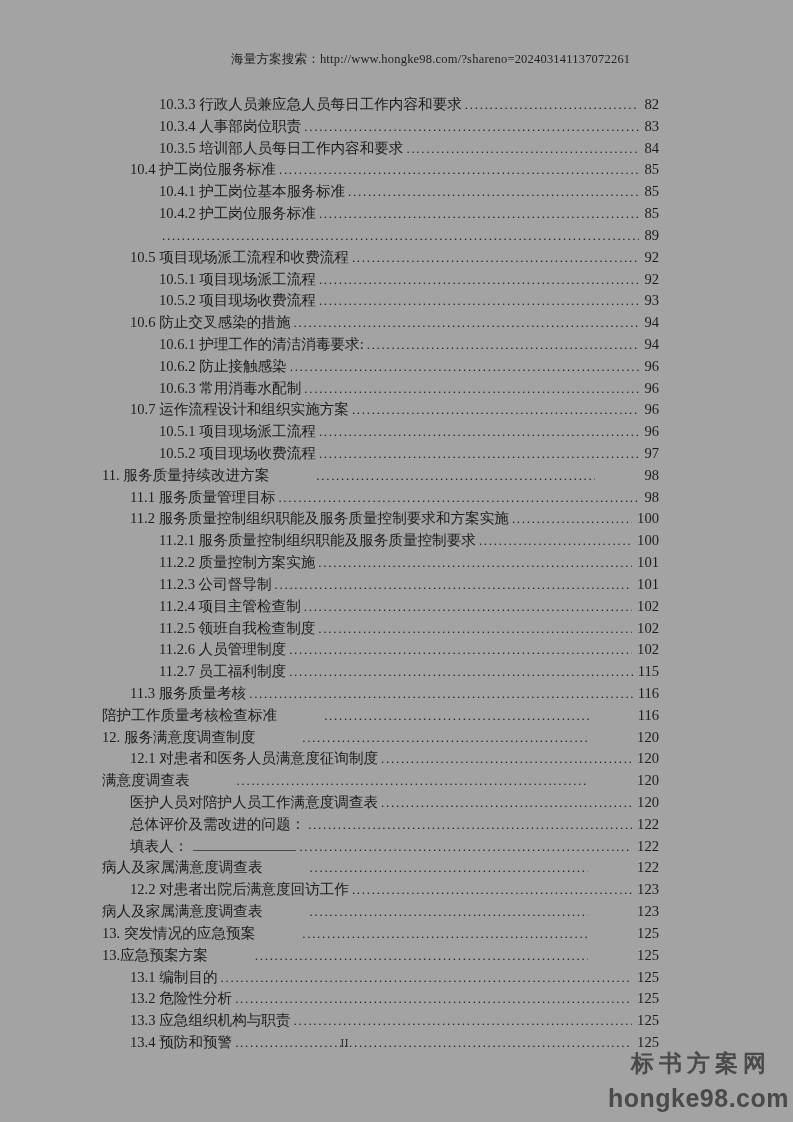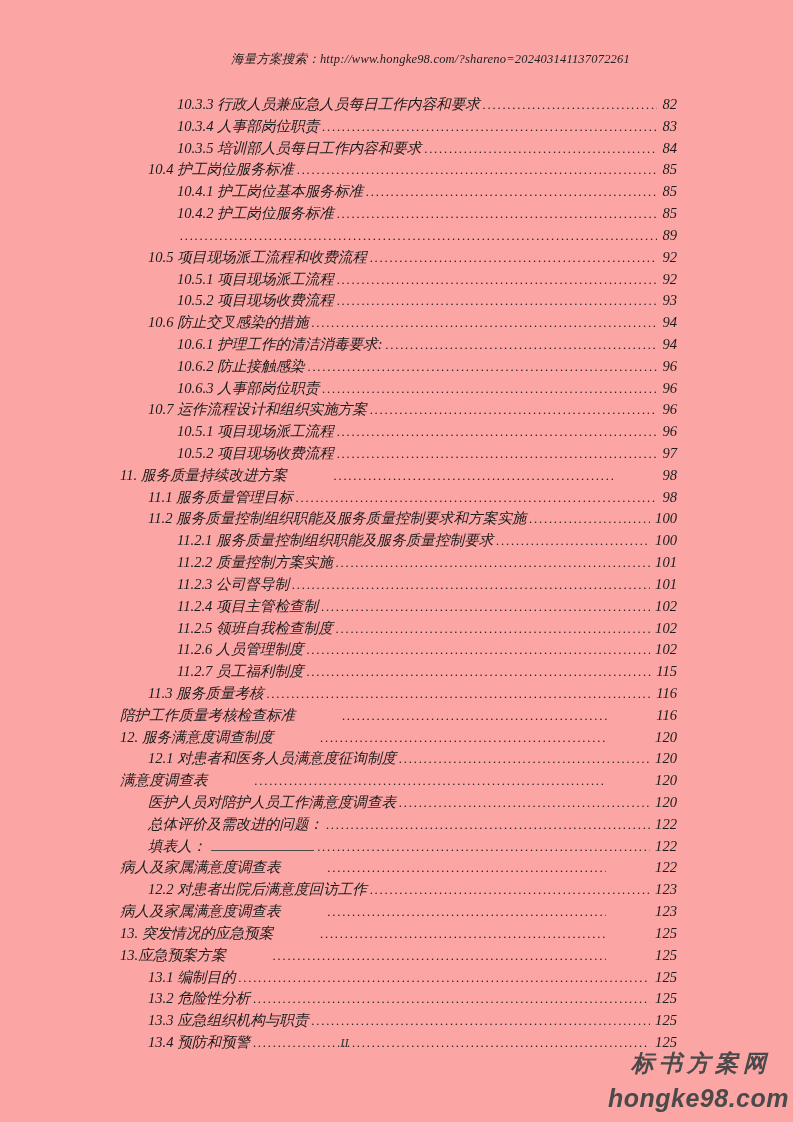--- a/index.html
+++ b/index.html
@@ -2,27 +2,27 @@
 <html><head>
 <meta charset="utf-8">
 <style>
   * { margin: 0; padding: 0; box-sizing: border-box; }
   html, body { background: #ffffff; }
   body {
     width: 793px; height: 1122px; position: relative; overflow: hidden;
     font-family: "Liberation Serif", "DejaVu Serif", serif;
     color: #1c1c1c;
   }
-  .page { position: absolute; inset: 0; background: #fca5a5; font-style: italic; }
+  .page { position: absolute; inset: 0; background: #a3a3a3; }
   .doc-header {
     position: absolute; top: 51px; left: 231px;
     font-size: 12.5px; color: #222; letter-spacing: 0.2px; white-space: nowrap;
   }
   .toc {
-    position: absolute; top: 94px; left: 120px; width: 557px;
+    position: absolute; top: 94px; left: 102px; width: 557px;
   }
   .toc-row {
     display: flex; align-items: baseline;
     line-height: 20.82px; font-size: 14.6px; white-space: nowrap;
   }
   .lvl0 { padding-left: 0; gap: 44px; }
   .lvl1 { padding-left: 28px; }
   .lvl2 { padding-left: 57px; }
   .toc-title { flex: 0 0 auto; }
   .toc-dots {
@@ -113,21 +113,21 @@
         <span class="toc-title">10.6.1 护理工作的清洁消毒要求:</span>
         <span class="toc-dots">....................................................................................................................................................................................................................................................................</span>
         <span class="toc-page">94</span>
       </div>
       <div class="toc-row lvl2">
         <span class="toc-title">10.6.2 防止接触感染</span>
         <span class="toc-dots">....................................................................................................................................................................................................................................................................</span>
         <span class="toc-page">96</span>
       </div>
       <div class="toc-row lvl2">
-        <span class="toc-title">10.6.3 人事部岗位职责</span>
+        <span class="toc-title">10.6.3 常用消毒水配制</span>
         <span class="toc-dots">....................................................................................................................................................................................................................................................................</span>
         <span class="toc-page">96</span>
       </div>
       <div class="toc-row lvl1">
         <span class="toc-title">10.7 运作流程设计和组织实施方案</span>
         <span class="toc-dots">....................................................................................................................................................................................................................................................................</span>
         <span class="toc-page">96</span>
       </div>
       <div class="toc-row lvl2">
         <span class="toc-title">10.5.1 项目现场派工流程</span>

